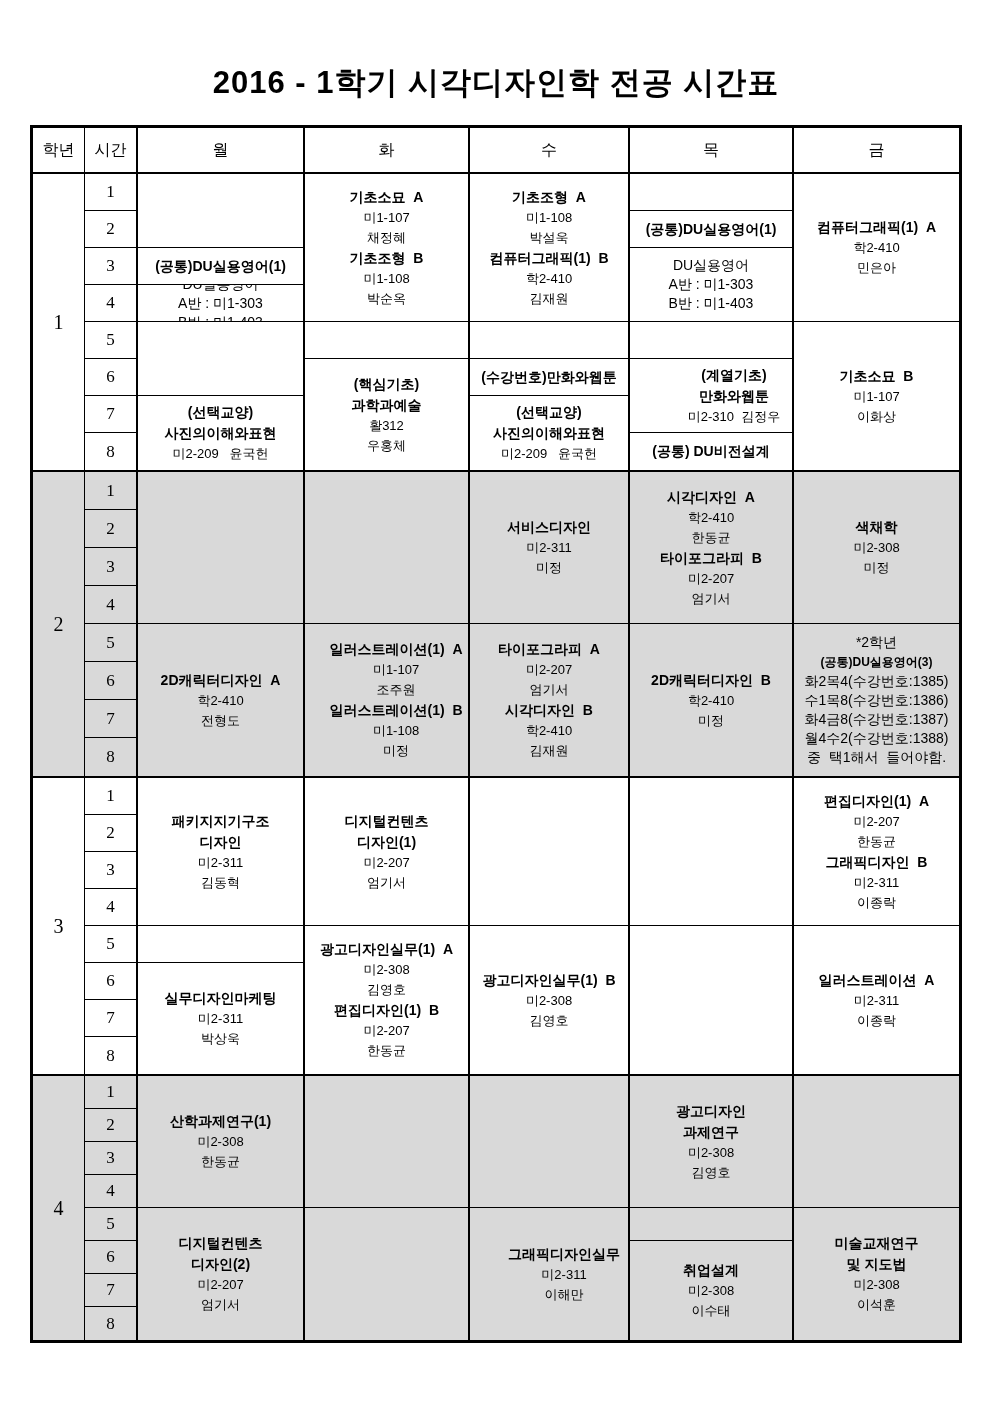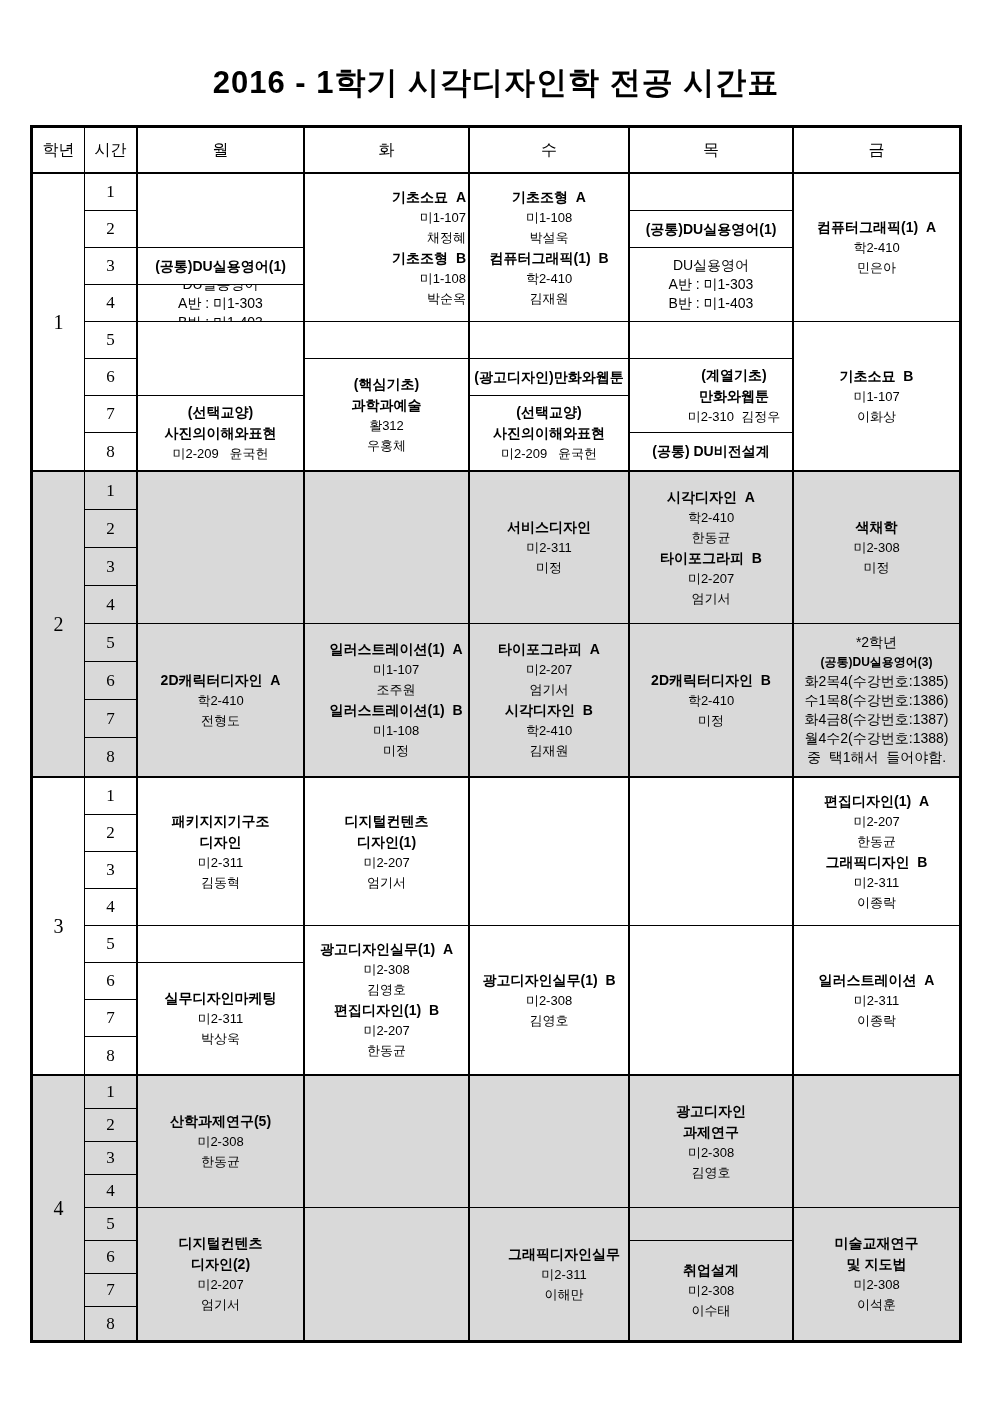--- a/index.html
+++ b/index.html
@@ -73,21 +73,21 @@
           <div class="ln ln-s">DU실용영어</div>
           <div class="ln ln-s">A반 : 미1-303</div>
           <div class="ln ln-s">B반 : 미1-403</div>
         </div>
         <div class="dcell" style="grid-area: 5 / 3 / 7;"></div>
         <div class="dcell row-end" style="grid-area: 7 / 3 / 9;">
           <div class="ln ln-b">(선택교양)</div>
           <div class="ln ln-b">사진의이해와표현</div>
           <div class="ln ln-n">미2-209   윤국헌</div>
         </div>
-        <div class="dcell" style="grid-area: 1 / 4 / 5; align-items: flex-end;">
+        <div class="dcell" style="grid-area: 1 / 4 / 5;">
           <div class="ln ln-b">기초소묘  A</div>
           <div class="ln ln-n">미1-107</div>
           <div class="ln ln-n">채정혜</div>
           <div class="ln ln-b">기초조형  B</div>
           <div class="ln ln-n">미1-108</div>
           <div class="ln ln-n">박순옥</div>
         </div>
         <div class="dcell" style="grid-area: 5 / 4 / 6;"></div>
         <div class="dcell row-end" style="grid-area: 6 / 4 / 9;">
           <div class="ln ln-b">(핵심기초)</div>
@@ -98,21 +98,21 @@
         <div class="dcell" style="grid-area: 1 / 5 / 5;">
           <div class="ln ln-b">기초조형  A</div>
           <div class="ln ln-n">미1-108</div>
           <div class="ln ln-n">박설욱</div>
           <div class="ln ln-b">컴퓨터그래픽(1)  B</div>
           <div class="ln ln-n">학2-410</div>
           <div class="ln ln-n">김재원</div>
         </div>
         <div class="dcell" style="grid-area: 5 / 5 / 6;"></div>
         <div class="dcell" style="grid-area: 6 / 5 / 7;">
-          <div class="ln ln-b">(광고디자인)만화와웹툰</div>
+          <div class="ln ln-b">(수강번호)만화와웹툰</div>
         </div>
         <div class="dcell row-end" style="grid-area: 7 / 5 / 9;">
           <div class="ln ln-b">(선택교양)</div>
           <div class="ln ln-b">사진의이해와표현</div>
           <div class="ln ln-n">미2-209   윤국헌</div>
         </div>
         <div class="dcell" style="grid-area: 1 / 6 / 2;"></div>
         <div class="dcell" style="grid-area: 2 / 6 / 3;">
           <div class="ln ln-b">(공통)DU실용영어(1)</div>
         </div>
@@ -269,21 +269,21 @@
         <div class="gcell">4</div>
         <div class="tcell" style="grid-row: 1;">1</div>
         <div class="tcell" style="grid-row: 2;">2</div>
         <div class="tcell" style="grid-row: 3;">3</div>
         <div class="tcell" style="grid-row: 4;">4</div>
         <div class="tcell" style="grid-row: 5;">5</div>
         <div class="tcell" style="grid-row: 6;">6</div>
         <div class="tcell" style="grid-row: 7;">7</div>
         <div class="tcell row-end" style="grid-row: 8;">8</div>
         <div class="dcell" style="grid-area: 1 / 3 / 5;">
-          <div class="ln ln-b">산학과제연구(5)</div>
+          <div class="ln ln-b">산학과제연구(1)</div>
           <div class="ln ln-n">미2-308</div>
           <div class="ln ln-n">한동균</div>
         </div>
         <div class="dcell row-end" style="grid-area: 5 / 3 / 9;">
           <div class="ln ln-b">디지털컨텐츠</div>
           <div class="ln ln-b">디자인(2)</div>
           <div class="ln ln-n">미2-207</div>
           <div class="ln ln-n">엄기서</div>
         </div>
         <div class="dcell" style="grid-area: 1 / 4 / 5;"></div>

